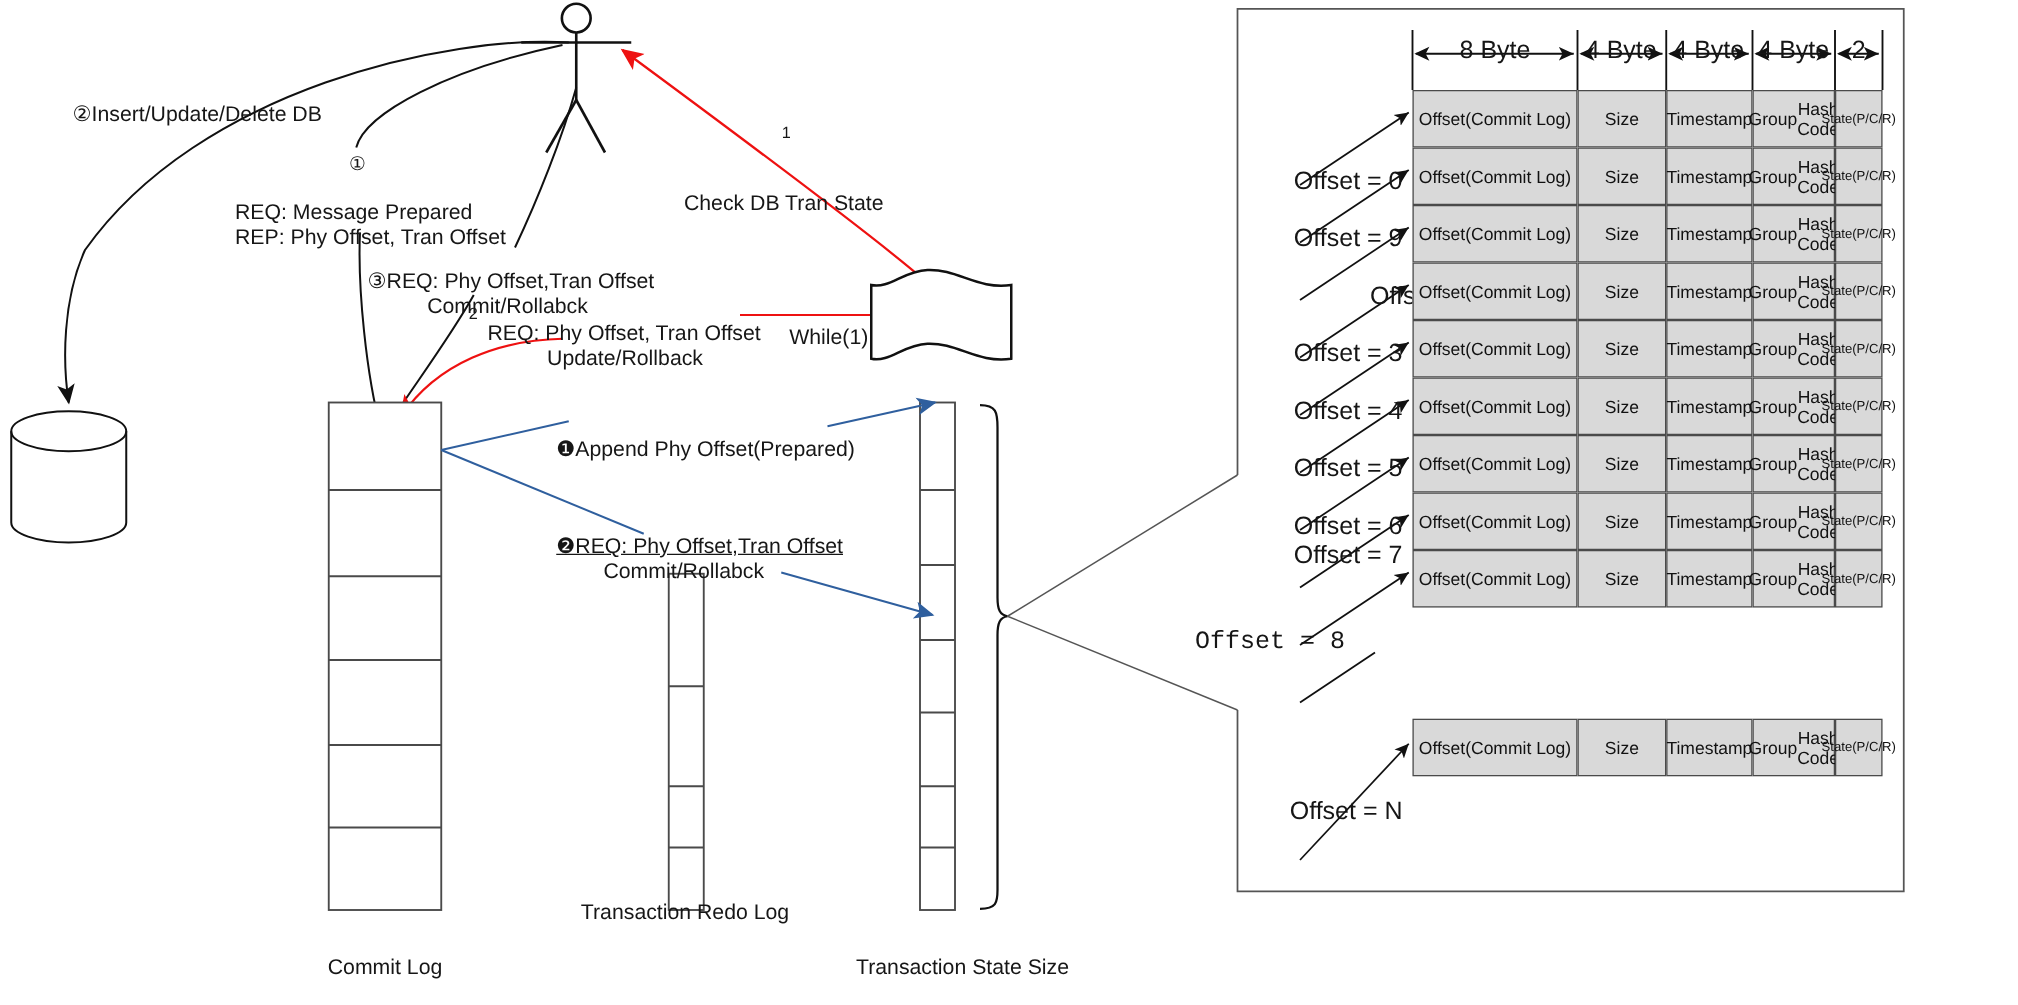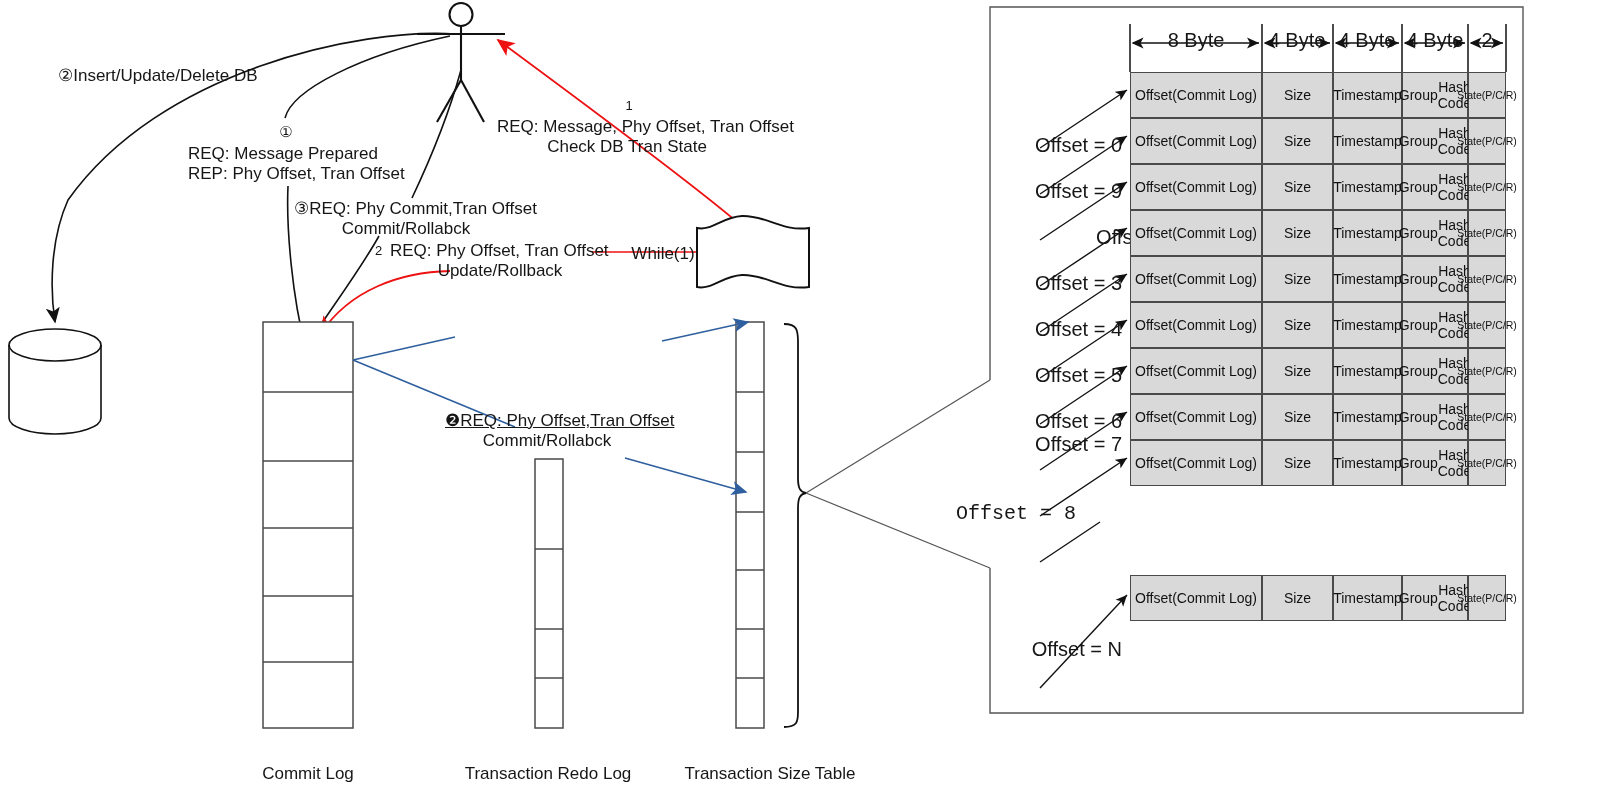--- a/index.html
+++ b/index.html
@@ -29,21 +29,21 @@
   }
   .lbl {
     position: absolute;
     font-family: "Liberation Sans", sans-serif;
     color: #161616;
     white-space: pre;
     line-height: 1.28;
   }
   .lbl.c { text-align: center; transform: translateX(-50%); }
   .lbl.r { transform: translateX(-100%); }
-  .f17 { font-size: 17px; }
+  .f17 { font-size: 17px; margin-top: 16px; }
   .f15 { font-size: 15px; }
   .f14 { font-size: 20px; }
   .f13 { font-size: 13px; }
   .tbl-cell {
     position: absolute;
     box-sizing: border-box;
     background: #d9d9d9;
     border: 1.4px solid #4a4a4a;
     display: flex;
     align-items: center;
@@ -190,40 +190,40 @@
     </g>
   </svg>
 
   <div class="lbl f17" style="left:58px; top:65px;">②Insert/Update/Delete DB</div>
 
   <div class="lbl f15 c" style="left:286px; top:122px;">①</div>
 
   <div class="lbl f17" style="left:188px; top:143px;">REQ: Message Prepared</div>
   <div class="lbl f17" style="left:188px; top:163px;">REP: Phy Offset, Tran Offset</div>
 
-  <div class="lbl f17" style="left:294px; top:198px;">③REQ: Phy Commit,Tran Offset</div>
+  <div class="lbl f17" style="left:294px; top:198px;">③REQ: Phy Offset,Tran Offset</div>
   <div class="lbl f17 c" style="left:406px; top:218px;">Commit/Rollabck</div>
 
   <div class="lbl f13" style="left:375px; top:243px;">2</div>
   <div class="lbl f17" style="left:390px; top:240px;">REQ: Phy Offset, Tran Offset</div>
   <div class="lbl f17 c" style="left:500px; top:260px;">Update/Rollback</div>
 
   <div class="lbl f13 c" style="left:629px; top:98px;">1</div>
-  <div class="lbl f17" style="left:497px; top:116px;">REQ: Message, Phy Offset, Tran Offset</div>
   <div class="lbl f17 c" style="left:627px; top:136px;">Check DB Tran State</div>
 
   <div class="lbl f17 c" style="left:663px; top:243px;">While(1)</div>
 
+  <div class="lbl f17" style="left:445px; top:333px;">❶Append Phy Offset(Prepared)</div>
 
   <div class="lbl f17" style="left:445px; top:410px;text-decoration:underline;">❷REQ: Phy Offset,Tran Offset</div>
   <div class="lbl f17 c" style="left:547px; top:430px;">Commit/Rollabck</div>
 
   <div class="bottom-caption" style="left:308px; top:764px;">Commit Log</div>
-  <div class="bottom-caption" style="left:548px; top:764px;">Transaction Redo Log</div>
-  <div class="bottom-caption" style="left:770px; top:764px;">Transaction Size Table</div>
+  <div class="bottom-caption" style="left:548px; top:720px;">Transaction Redo Log</div>
+  <div class="bottom-caption" style="left:770px; top:764px;">Transaction State Size</div>
 
   <div class="lbl f14 c" style="left:1196px; top:28px;">8 Byte</div>
   <div class="lbl f14 c" style="left:1297px; top:28px;">4 Byte</div>
   <div class="lbl f14 c" style="left:1367px; top:28px;">4 Byte</div>
   <div class="lbl f14 c" style="left:1435px; top:28px;">4 Byte</div>
   <div class="lbl f14 c" style="left:1487px; top:28px;">2</div>
 
   <div class="lbl f14 r" style="left:1122px; top:133px;">Offset = 0</div>
   <div class="lbl f14 r" style="left:1122px; top:179px;">Offset = 9</div>
   <div class="lbl f14 r" style="left:1183px; top:225px;">Offset = 2</div>

